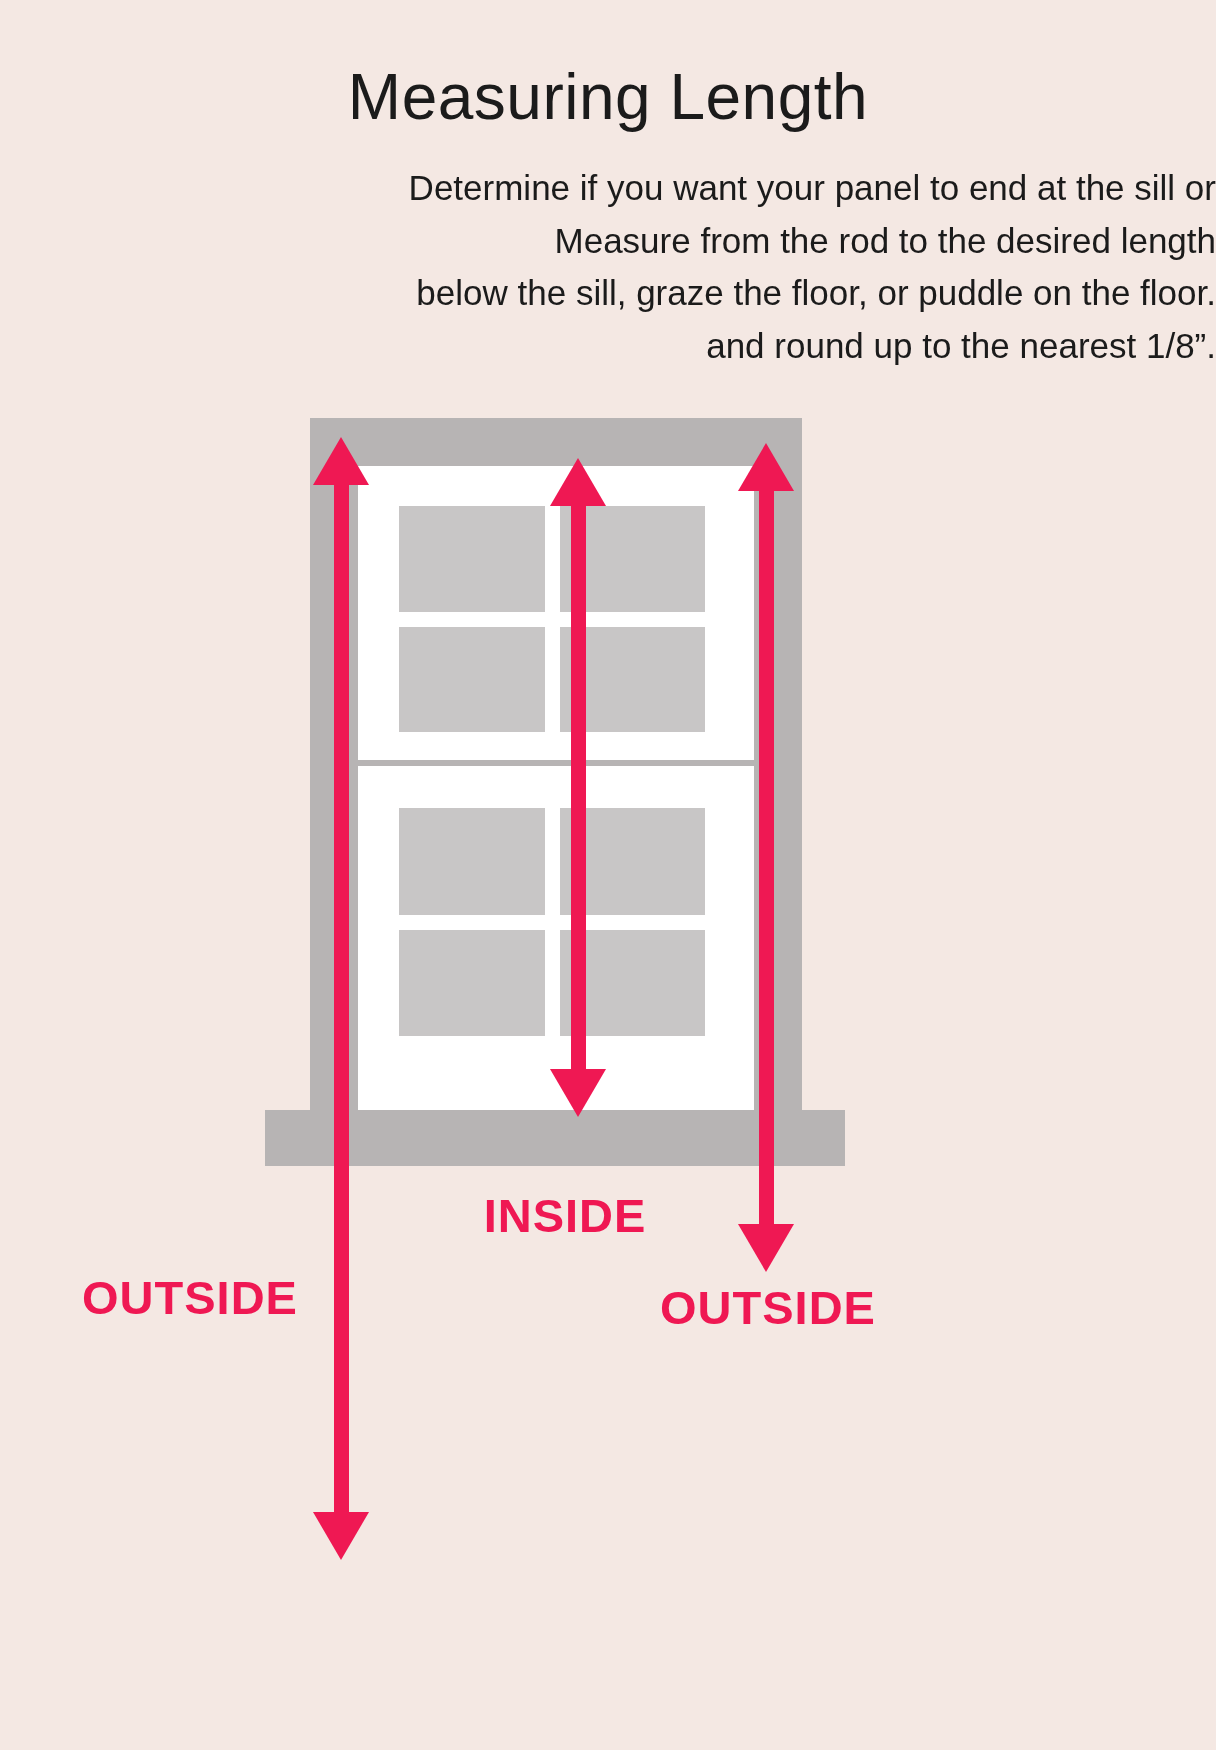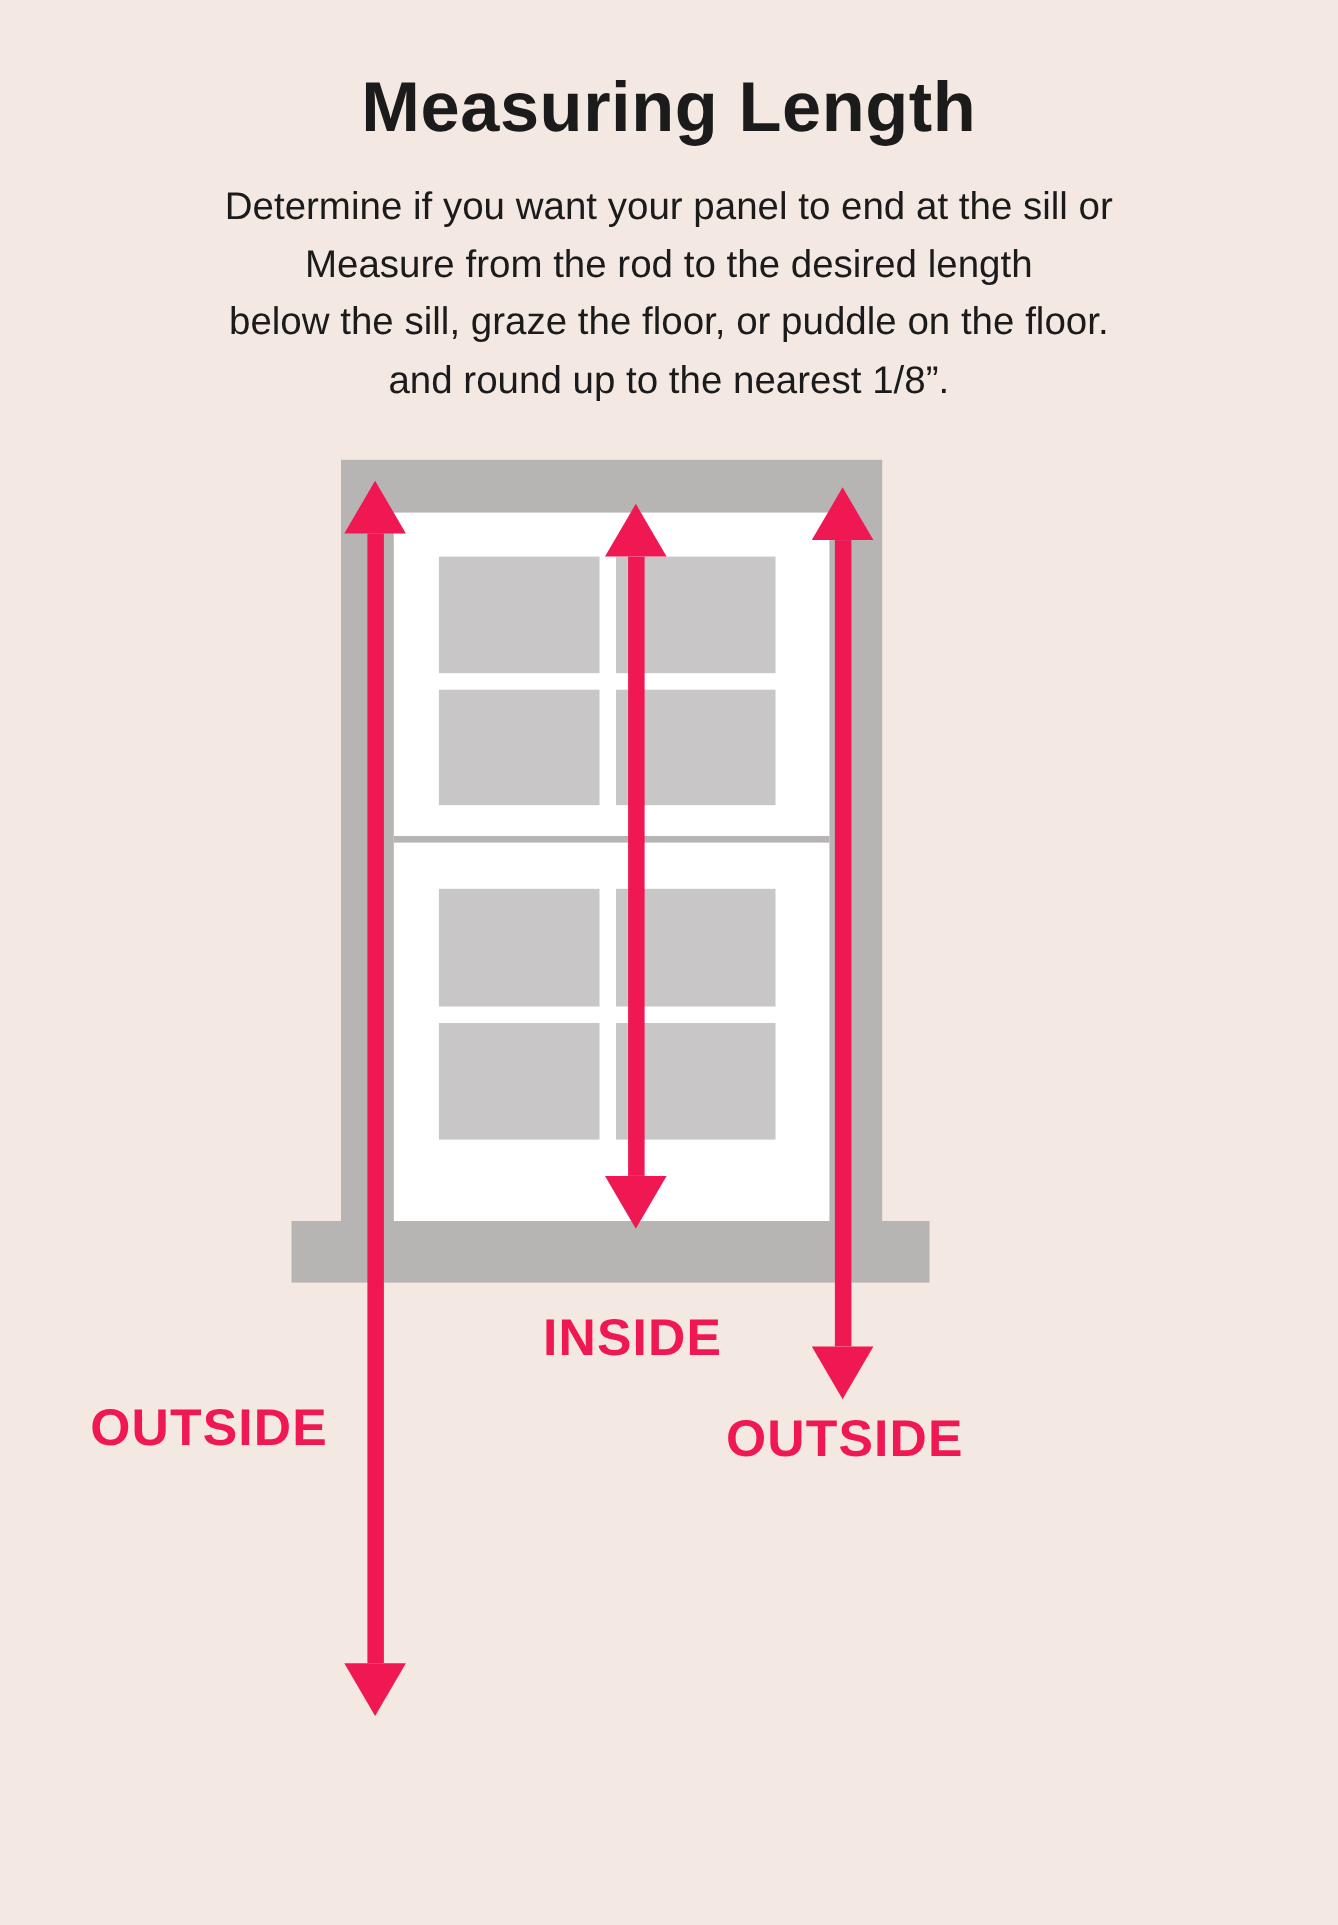--- a/index.html
+++ b/index.html
@@ -16,33 +16,33 @@
     height: 1750px;
     background: var(--bg, #f4e8e3);
     overflow: hidden;
     margin: 0 auto;
   }
   .title {
     margin: 0;
     padding-top: 60px;
     text-align: center;
     font-size: 64px;
-    font-weight: 700;
+    font-weight: 400;
     color: var(--text, #171717);
     letter-spacing: 0.5px;
   }
   .desc {
     margin: 28px auto 0;
     text-align: center;
     font-size: 35px;
     line-height: 1.5;
     color: var(--text, #1b1b1b);
     font-weight: 400;
   }
-  .desc span { display: block; }
+  .desc span { display: block; text-align: right; }
 
   .abs { position: absolute; }
 
   
   .outer-frame {
     left: 310px; top: 418px; width: 492px; height: 692px;
     background: var(--frame_gray, #b7b4b4);
   }
   .window-white {
     left: 358px; top: 466px; width: 396px; height: 644px;
@@ -94,21 +94,21 @@
   .arrow-right  { left: 738px; top: 443px; height: 829px; }
 
   
   .label {
     color: var(--accent, #ef1853);
     font-weight: 700;
     font-size: 47px;
     letter-spacing: 1px;
   }
   .label span { display: block; }
-  .label-inside  { left: 425px; top: 1188px; width: 300px; text-align: center; }
+  .label-inside  { left: 415px; top: 1188px; width: 300px; text-align: center; }
   .label-otf     { left: 60px;  top: 1272px; width: 260px; text-align: center; line-height: 1.12; }
   .label-outside { left: 648px; top: 1280px; width: 240px; text-align: center; }
 </style>
 </head>
 <body>
 
 <div class="page">
 
   <h1 class="title">Measuring Length</h1>
 

